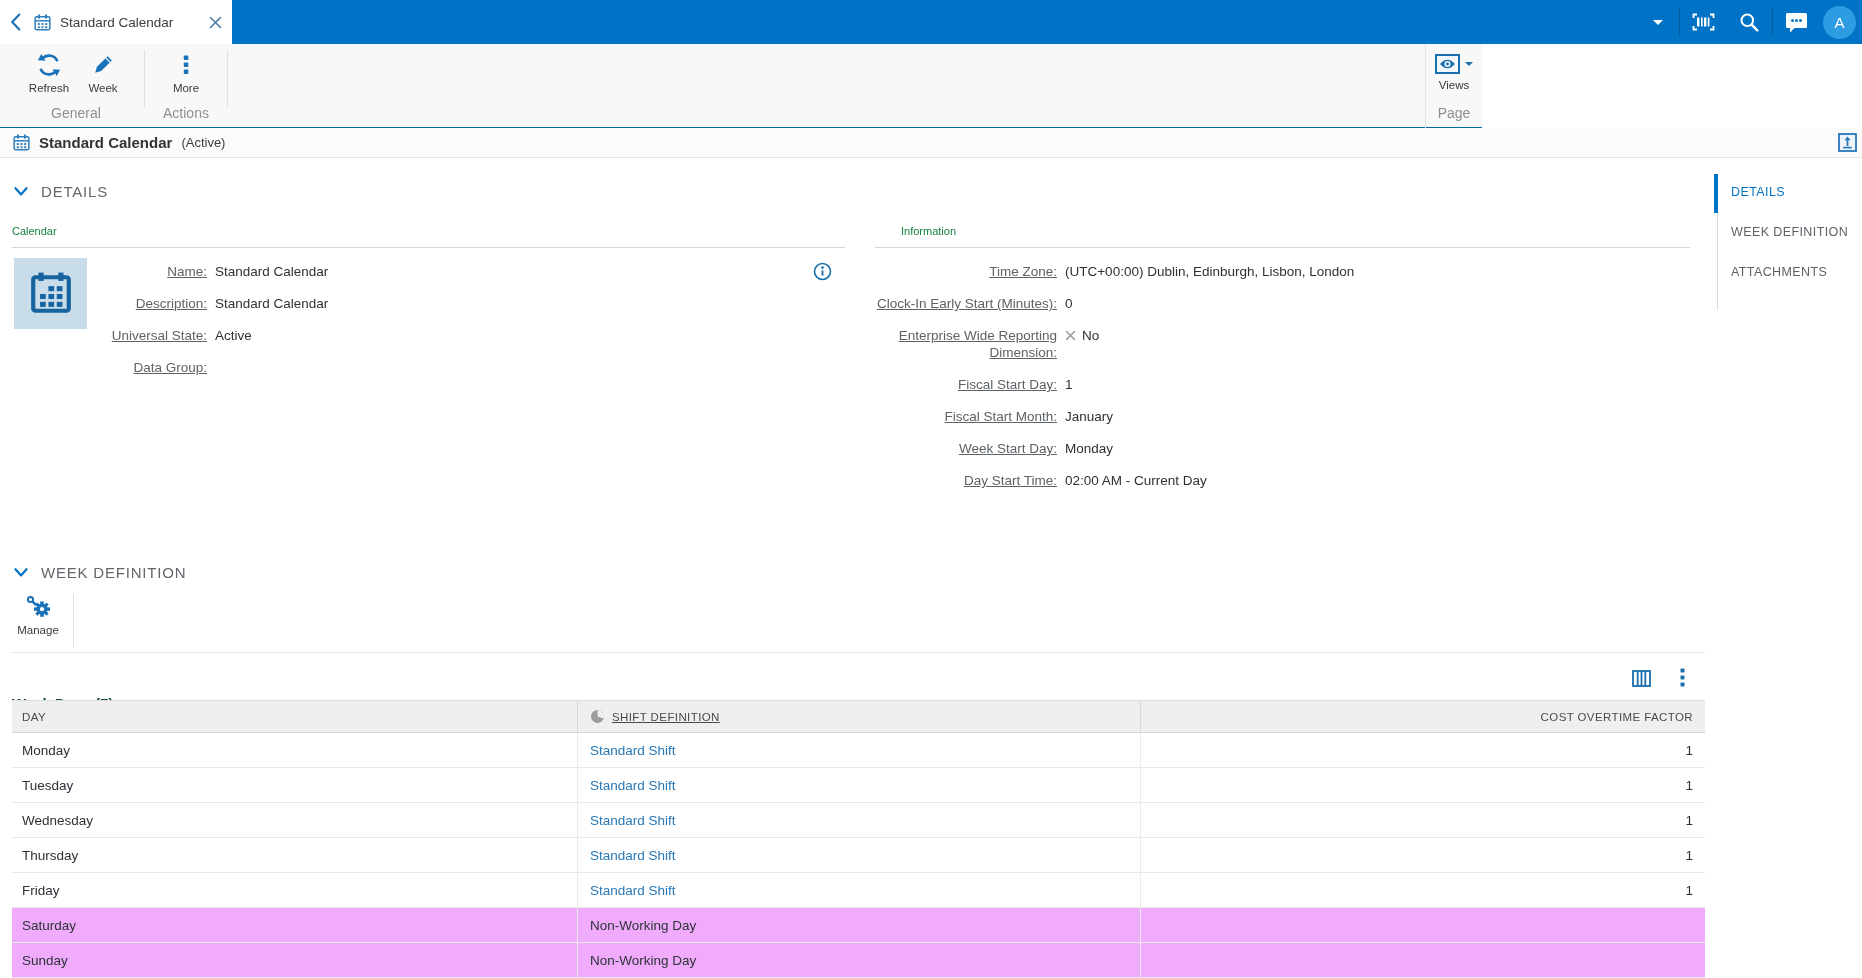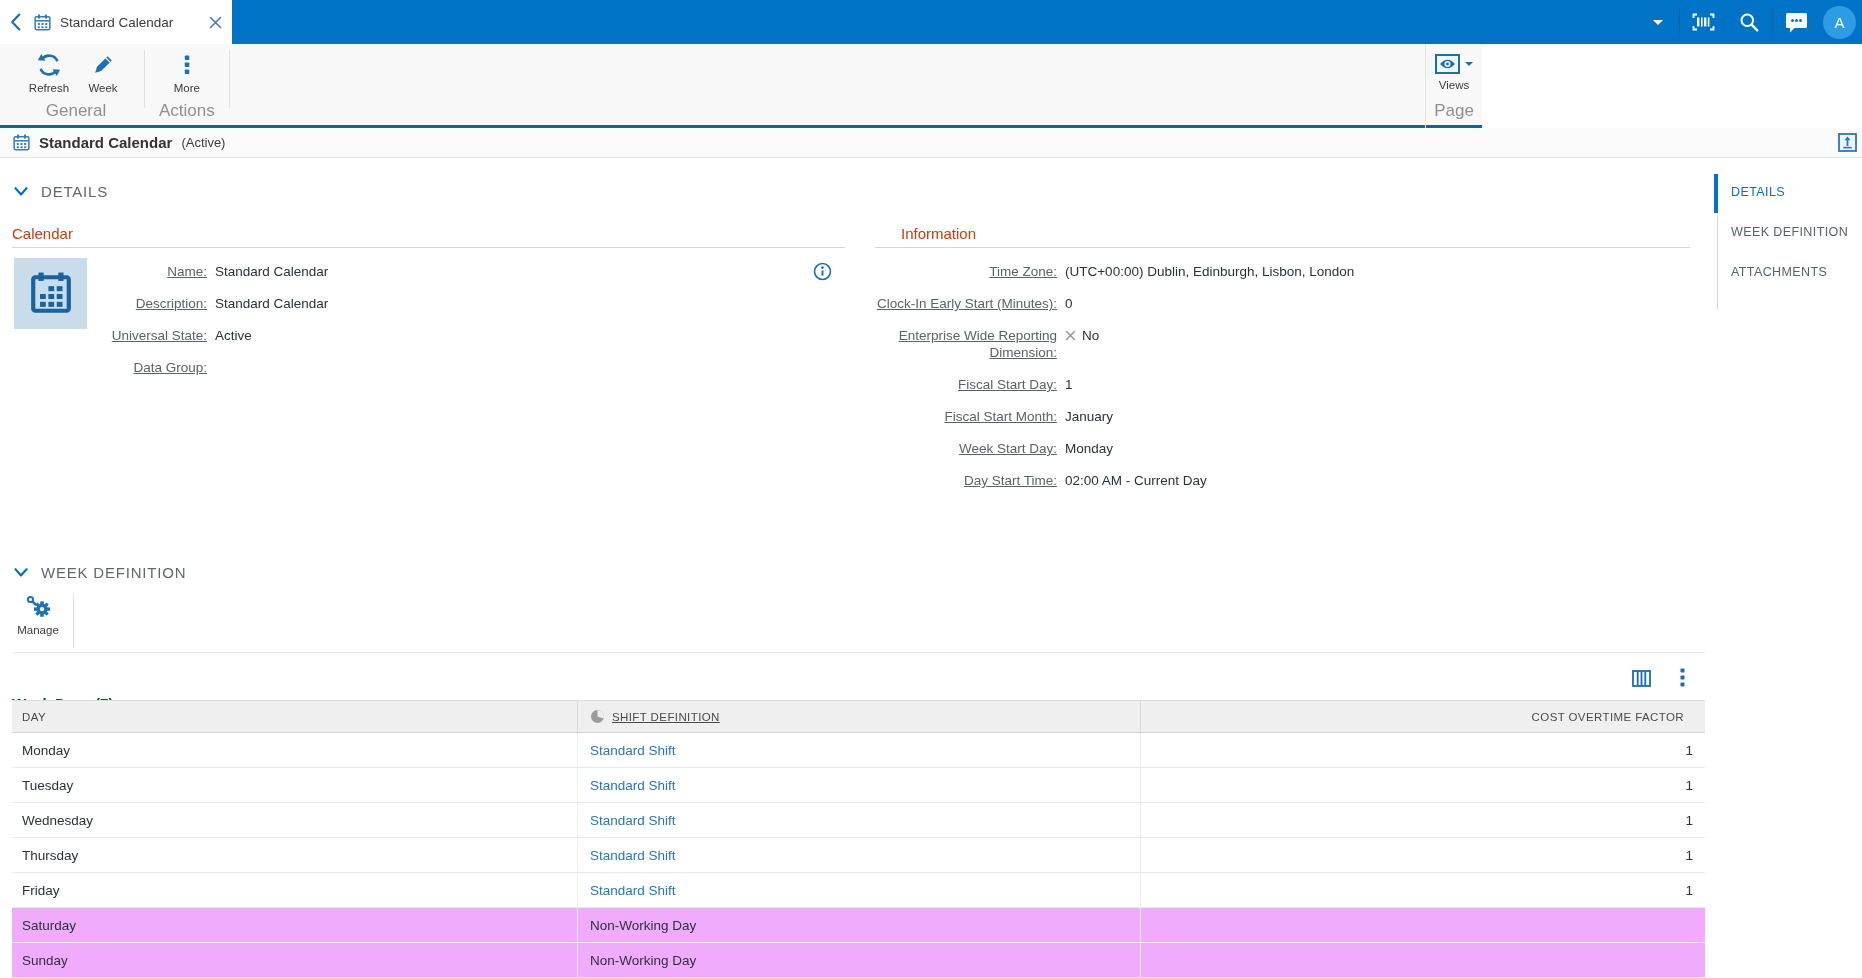--- a/index.html
+++ b/index.html
@@ -15,47 +15,47 @@
   .tab-title { font-size:13.5px; color:#3c3c3c; flex:1; white-space:nowrap; }
   .tab-close { width:26px; height:44px; display:flex; align-items:center; justify-content:center; cursor:pointer; margin-right:4px; }
   .topbar-right { position:absolute; right:0; top:0; height:44px; display:flex; align-items:center; }
   .tb-btn { width:46px; height:44px; display:flex; align-items:center; justify-content:center; cursor:pointer; }
   .tb-btn.caret-btn { width:42px; }
   .tb-div { width:1px; height:28px; background:rgba(0,0,0,0.18); }
   .tri-down-white { width:0; height:0; border-left:5px solid transparent; border-right:5px solid transparent; border-top:5px solid #fff; }
   .avatar { width:33px; height:33px; border-radius:50%; background:#2d9ce3; color:#fff; font-size:15px; display:flex; align-items:center; justify-content:center; margin:0 6px 0 4px; cursor:pointer; }
 
   
-  .ribbon { position:absolute; left:0; top:44px; width:1482px; height:84px; background:#f8f8f8; border-bottom:3px solid #0369a1; }
+  .ribbon { position:absolute; left:0; top:44px; width:1482px; height:84px; background:#f8f8f8; border-bottom:1px solid #0369a1; }
   .rb-left { position:absolute; left:8px; top:0; height:84px; display:flex; }
   .rb-group { display:flex; flex-direction:column; align-items:center; padding:0 14px; }
   .rb-buttons { display:flex; flex:1; }
   .rb-btn { width:54px; display:flex; flex-direction:column; align-items:center; padding-top:7px; cursor:pointer; }
   .rb-ico { height:28px; display:flex; align-items:center; justify-content:center; }
   .rb-label { font-size:11.5px; color:#3a3a3a; margin-top:3px; white-space:nowrap; }
-  .rb-group-label { font-size:17px; color:#8f8f8f; padding-bottom:7px; }
+  .rb-group-label { font-size:14px; color:#8f8f8f; padding-bottom:7px; }
   .rb-divider { width:1px; height:58px; background:#e0e0e0; margin-top:6px; }
   .rb-right { position:absolute; right:0; top:0; width:57px; height:84px; border-left:1px solid #e3e3e3; display:flex; flex-direction:column; align-items:center; }
   .views-btn { display:flex; align-items:center; gap:5px; margin-top:10px; cursor:pointer; }
   .eye-box { width:25px; height:20px; border:2px solid #1a6fad; display:flex; align-items:center; justify-content:center; background:#f2f7fb; }
   .tri-down-blue { width:0; height:0; border-left:4.5px solid transparent; border-right:4.5px solid transparent; border-top:4.5px solid #1a6fad; }
   .views-label { font-size:11.5px; color:#3a3a3a; margin-top:5px; }
   .rb-right .rb-group-label { margin-top:auto; }
 
   
   .titlebar { position:absolute; left:0; top:128px; width:1862px; height:30px; background:#fbfbfb; border-bottom:1px solid #e4e4e4; display:flex; align-items:center; padding-left:13px; gap:9px; }
   .tl-title { font-size:15px; font-weight:700; color:#333; }
   .tl-status { font-size:13px; color:#3d3d3d; }
   .expand-btn { position:absolute; right:5px; top:5px; width:19px; height:19px; cursor:pointer; }
 
   
   .sec-header { position:absolute; left:14px; display:flex; align-items:center; gap:13px; cursor:pointer; }
   .sec-title { font-size:15px; color:#63676c; letter-spacing:0.8px; }
 
-  .panel-header { position:absolute; font-size:15px; color:#c2410c; }
+  .panel-header { position:absolute; font-size:11px; color:#15803d; }
   .hr { position:absolute; height:1px; background:#d6d6d6; }
   .hr-light { position:absolute; height:1px; background:#e8e8e8; }
 
   
   .fields { position:absolute; }
   .f-row { display:flex; margin-bottom:15px; line-height:17px; font-size:13.5px; }
   .f-lbl { text-align:right; color:#5d6266; flex:none;text-decoration:underline; }
   .cal-fields .f-lbl { width:102px; }
   .info-fields .f-lbl { width:300px; }
   .info-fields .f-row.wrap .f-lbl { width:205px; padding-left:0; margin-left:95px; }
@@ -71,21 +71,21 @@
   .vdiv { position:absolute; width:1px; background:#e2e2e2; }
 
   
   .tbl-title { position:absolute; left:12px; top:671px; font-size:15px; font-weight:700; color:#14532d;margin-top:24px; }
   .tbl-tool { position:absolute; cursor:pointer; display:flex; align-items:center; justify-content:center; }
   .table { position:absolute; left:12px; top:700px; width:1693px; }
   .thead { display:grid; grid-template-columns:565px 563px 565px; height:33px; background:#efefef; border-top:1px solid #dcdcdc; border-bottom:1px solid #d4d4d4; }
   .th { display:flex; align-items:center; font-size:11.5px; color:#4a4a4a; letter-spacing:0.4px; }
   .th-day { padding-left:10px; }
   .th-shift { padding-left:12px; gap:7px; border-left:1px solid #d8d8d8;text-decoration:underline; }
-  .th-cost { justify-content:flex-end; padding-right:21px; border-left:1px solid #d8d8d8; }
+  .th-cost { justify-content:flex-end; padding-right:12px; border-left:1px solid #d8d8d8; }
   .trow { display:grid; grid-template-columns:565px 563px 565px; height:35px; border-bottom:1px solid #e9e9e9; background:#fff; }
   .trow.nonwork { background:#f0abfc; }
   .td { display:flex; align-items:center; font-size:13.5px; color:#2d3237; }
   .td-day { padding-left:10px; }
   .td-shift { padding-left:12px; border-left:1px solid #ececec; }
   .td-cost { justify-content:flex-end; padding-right:12px; border-left:1px solid #ececec; }
   .lnk { color:#2878b5; cursor:pointer; text-decoration:none; }
 
   
   .nav-line { position:absolute; left:1717px; top:174px; width:1px; height:136px; background:#d9d9d9; }

